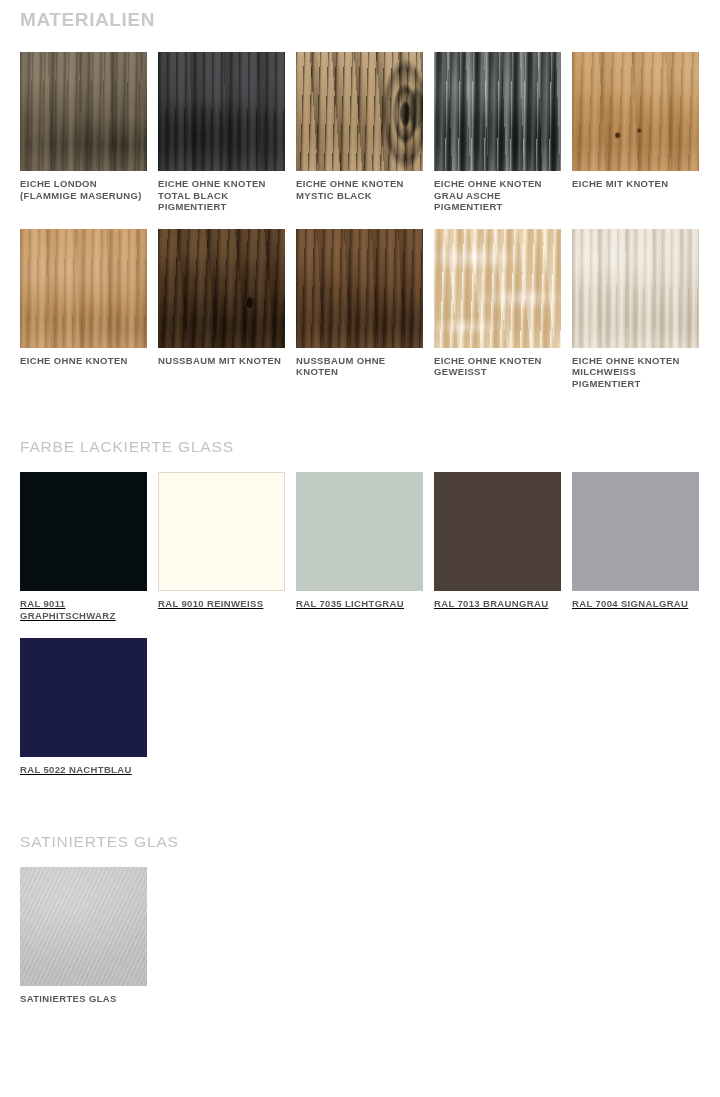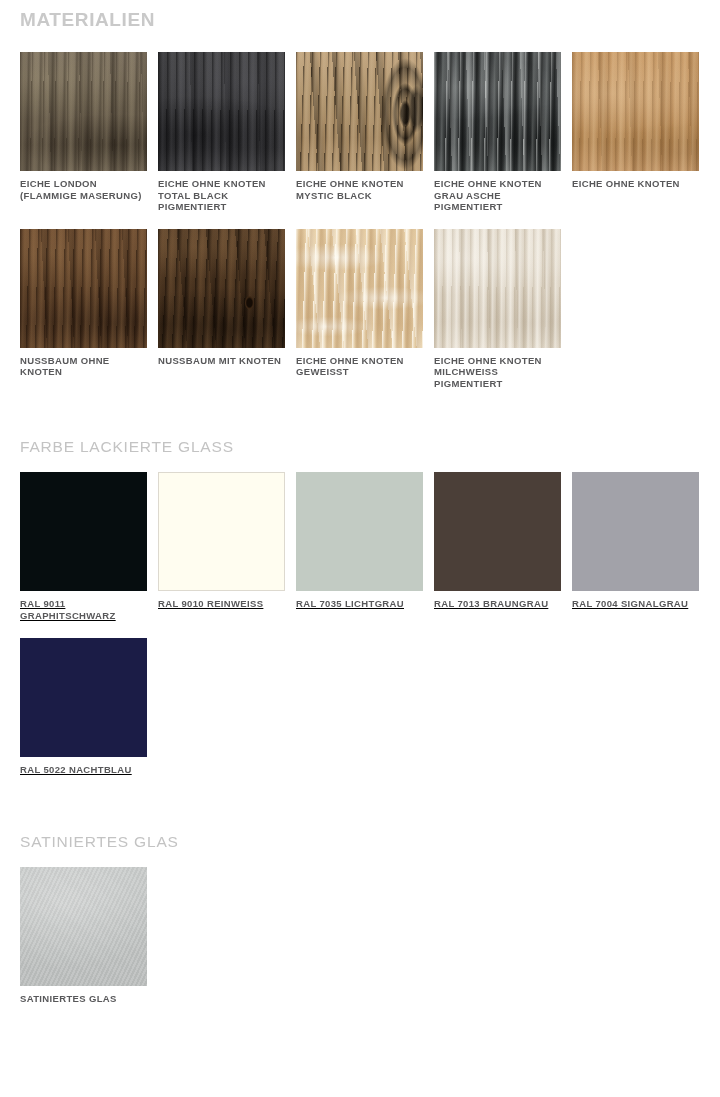--- a/index.html
+++ b/index.html
@@ -285,35 +285,41 @@
           <div class="cell-label">EICHE OHNE KNOTEN MYSTIC BLACK</div>
         </div>
         <div class="cell">
           <div class="swatch">
             <div class="w-base tex-grauasche"></div>
           </div>
           <div class="cell-label">EICHE OHNE KNOTEN GRAU ASCHE PIGMENTIERT</div>
         </div>
         <div class="cell">
           <div class="swatch">
+            <div class="w-base tex-eichemit"></div>
+          </div>
+          <div class="cell-label">EICHE MIT KNOTEN</div>
+        </div>
+        <div class="cell">
+          <div class="swatch">
             <div class="w-base tex-eicheohne"></div>
           </div>
           <div class="cell-label">EICHE OHNE KNOTEN</div>
         </div>
         <div class="cell">
           <div class="swatch">
+            <div class="w-base tex-nussmit"></div>
+          </div>
+          <div class="cell-label">NUSSBAUM MIT KNOTEN</div>
+        </div>
+        <div class="cell">
+          <div class="swatch">
             <div class="w-base tex-nussohne"></div>
           </div>
           <div class="cell-label">NUSSBAUM OHNE KNOTEN</div>
-        </div>
-        <div class="cell">
-          <div class="swatch">
-            <div class="w-base tex-nussmit"></div>
-          </div>
-          <div class="cell-label">NUSSBAUM MIT KNOTEN</div>
         </div>
         <div class="cell">
           <div class="swatch">
             <div class="w-base tex-geweisst"></div>
           </div>
           <div class="cell-label">EICHE OHNE KNOTEN GEWEISST</div>
         </div>
         <div class="cell">
           <div class="swatch">
             <div class="w-base tex-milchweiss"></div>

